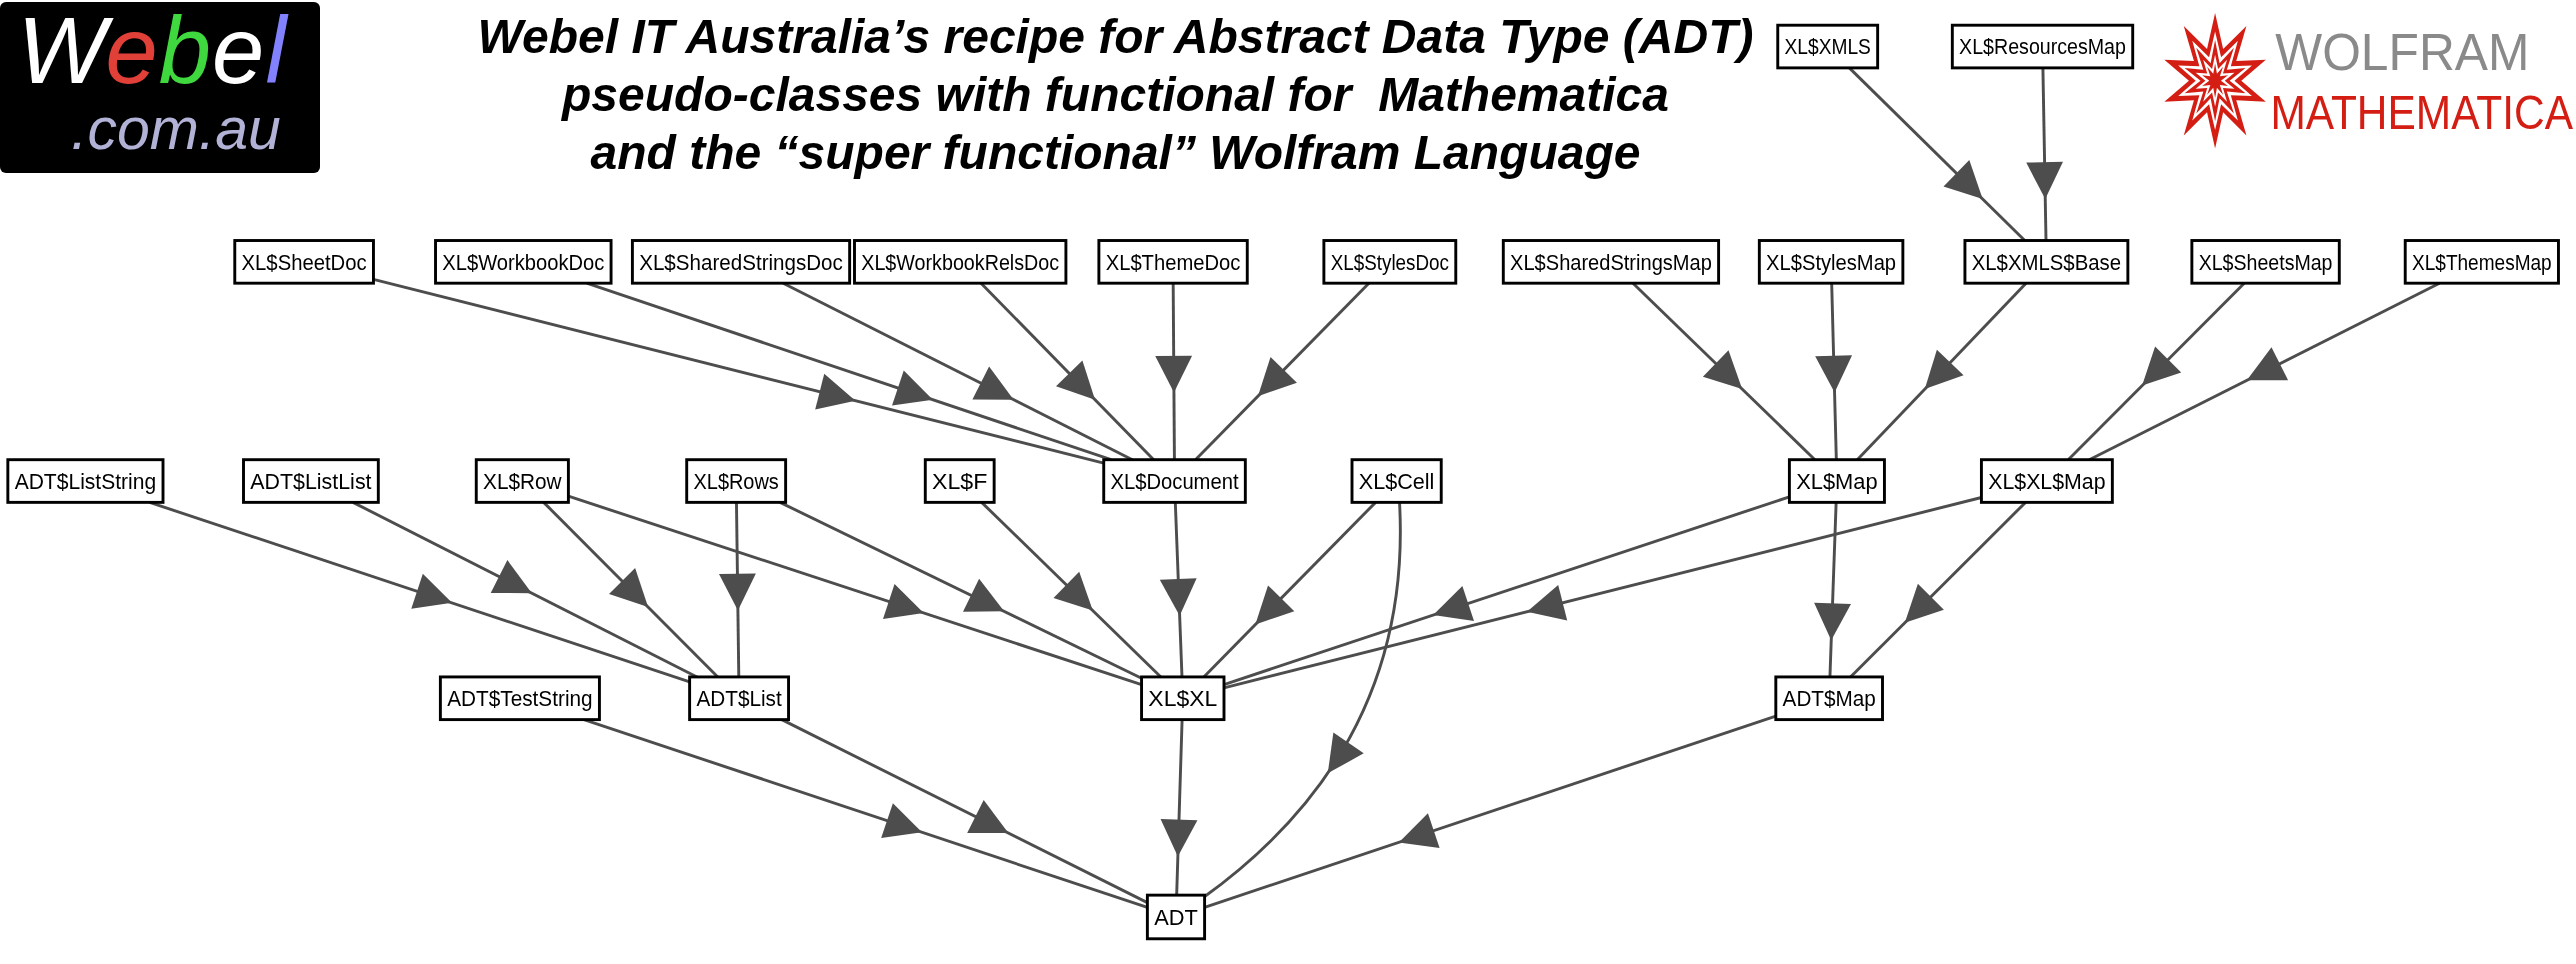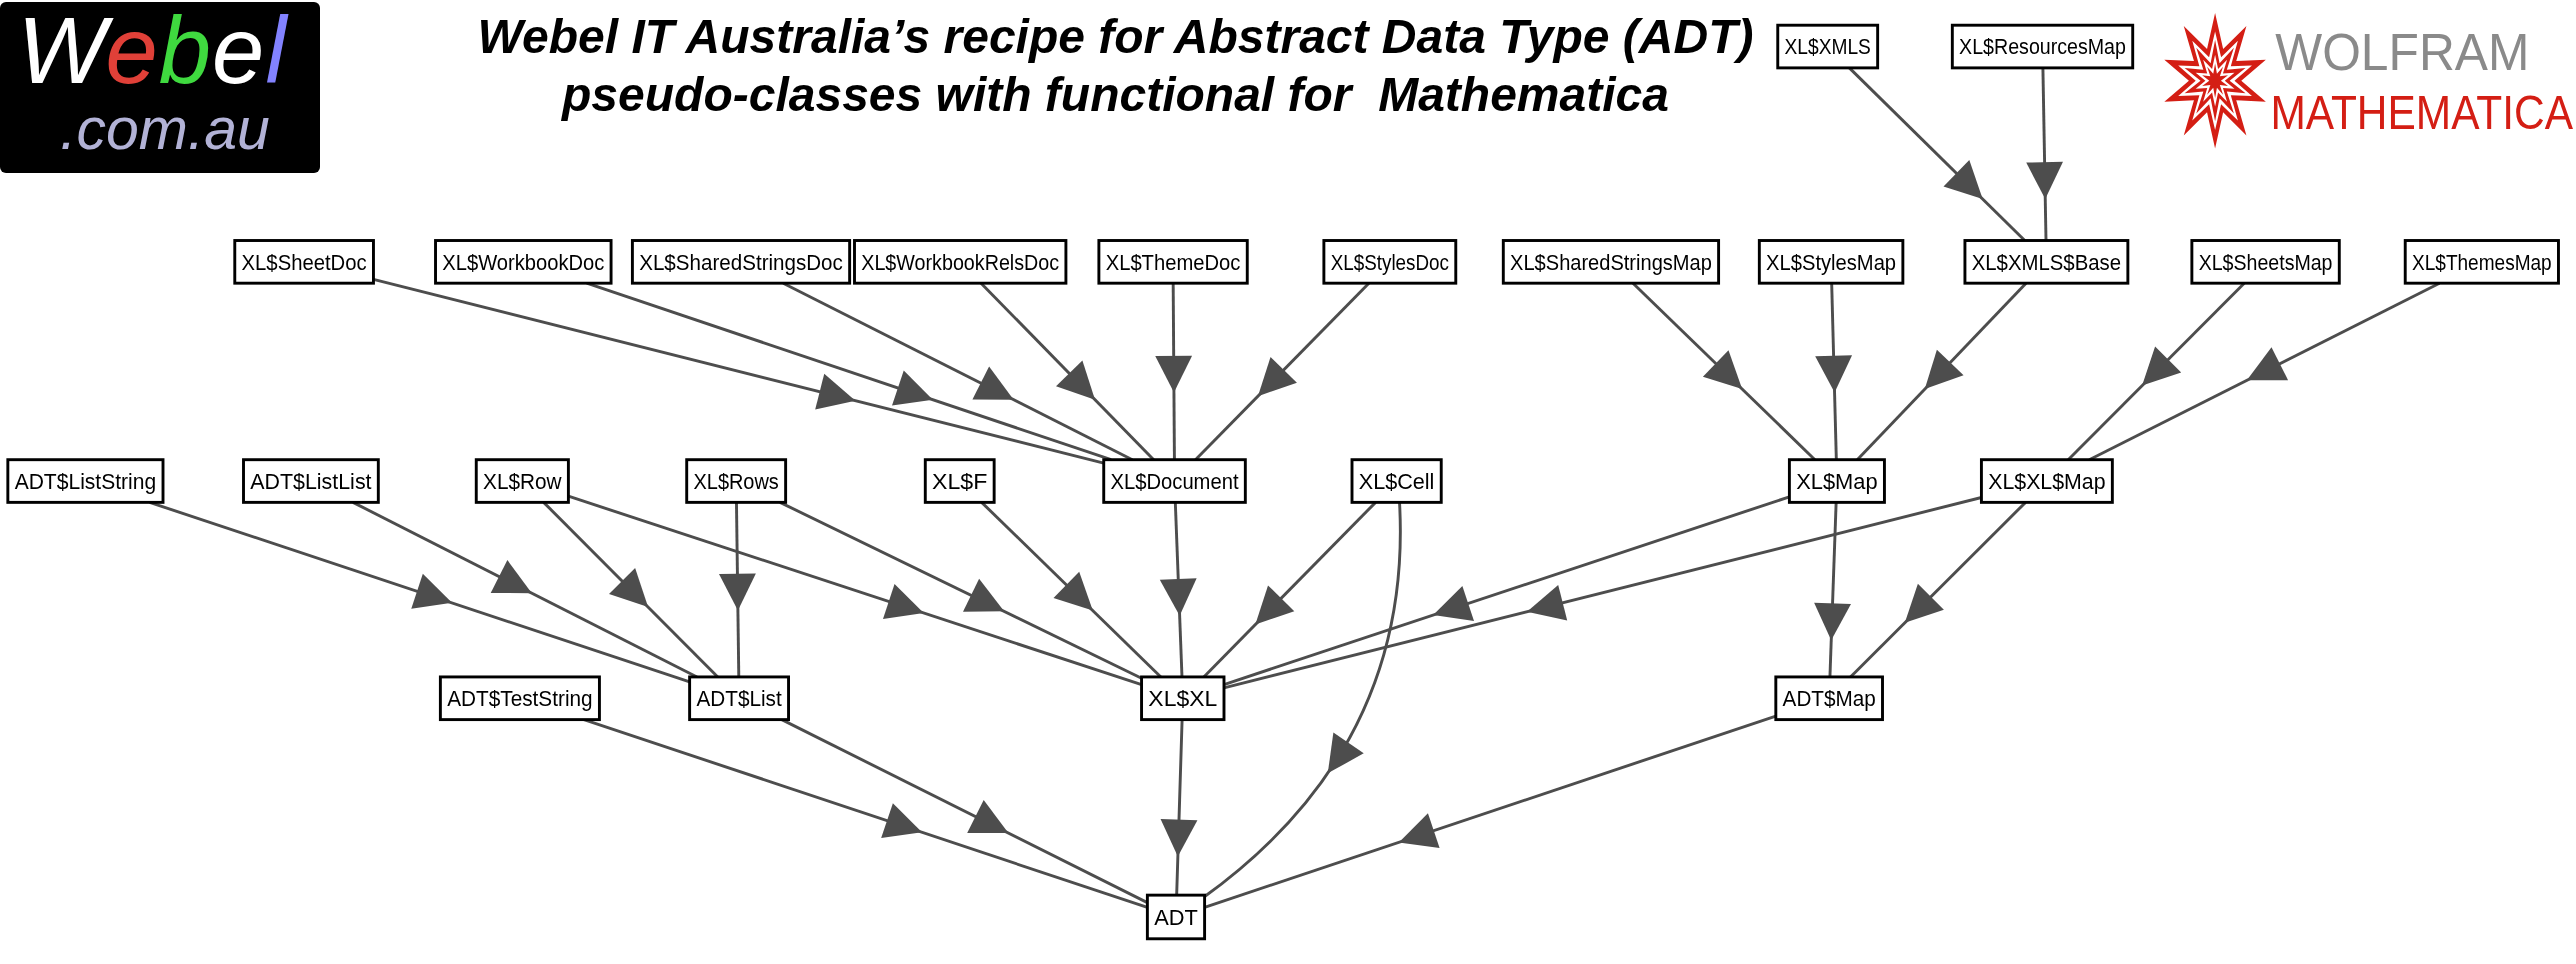--- a/index.html
+++ b/index.html
@@ -2,21 +2,21 @@
 <html><head>
 <meta charset="utf-8">
 <style>
   html,body{margin:0;padding:0;background:#ffffff;}
   body{width:2576px;height:964px;overflow:hidden;font-family:"Liberation Sans",sans-serif;}
   .page{position:relative;width:2576px;height:964px;background:#ffffff;}
 
   
   .webel{position:absolute;left:0;top:1.9px;width:320px;height:171px;background:#000;border-radius:6px;}
   .webel-line1{position:absolute;left:17.5px;top:-13.6px;font-style:italic;font-size:94px;line-height:126px;letter-spacing:1px;white-space:pre;}
-  .webel-line2{position:absolute;left:60px;top:93px;font-style:italic;font-size:59px;line-height:68px;color:#b2b2d6;white-space:pre;text-align:right;}
+  .webel-line2{position:absolute;left:71px;top:93px;font-style:italic;font-size:59px;line-height:68px;color:#b2b2d6;white-space:pre;text-align:right;}
 
   
   .title{position:absolute;left:0;top:7.8px;width:2231px;text-align:center;color:#000;
          font-weight:bold;font-style:italic;font-size:48px;line-height:58px;}
   .title span{display:block;white-space:pre;}
 
   
   .wolfram{position:absolute;left:2153px;top:4.8px;width:423px;height:165px;}
 
   
@@ -29,20 +29,21 @@
 <div class="page">
 
   <div class="webel" style="background: rgb(0, 0, 0);">
     <div class="webel-line1"><span style="color: rgb(255, 255, 255);">W</span><span style="color: rgb(224, 64, 56);">e</span><span style="color: rgb(63, 217, 63);">b</span><span style="color: rgb(255, 255, 255);">e</span><span style="color: rgb(130, 130, 255);">l</span></div>
     <div class="webel-line2" style="color: rgb(178, 178, 214);">.com.au</div>
   </div>
 
   <div class="title">
     <span>Webel IT Australia’s recipe for Abstract Data Type (ADT)</span>
     <span>pseudo-classes with functional for  Mathematica</span>
+    <span>and the “super functional” Wolfram Language</span>
   </div>
 
   <svg class="wolfram" viewBox="0 0 436 170" xmlns="http://www.w3.org/2000/svg">
     <g id="spikey">
         <polygon points="64.0,8.2 72.3,45.4 96.3,21.5 85.8,57.8 116.3,56.4 91.0,78.0 116.3,99.6 85.8,98.2 96.3,134.5 72.3,110.6 64.0,147.8 55.7,110.6 31.7,134.5 42.2,98.2 11.7,99.6 37.0,78.0 11.7,56.4 42.2,57.8 31.7,21.5 55.7,45.4" fill="#d41e14"></polygon>
         <polygon points="64.0,27.2 70.2,53.8 87.5,36.9 80.2,63.1 102.0,62.3 84.0,78.0 102.0,93.7 80.2,92.9 87.5,119.1 70.2,102.2 64.0,128.8 57.8,102.2 40.5,119.1 47.8,92.9 26.0,93.7 44.0,78.0 26.0,62.3 47.8,63.1 40.5,36.9 57.8,53.8" fill="#ffffff"></polygon>
         <polygon points="64.0,36.1 68.6,59.9 83.4,44.1 76.1,66.8 95.4,65.0 79.0,78.0 95.4,91.0 76.1,89.2 83.4,111.9 68.6,96.1 64.0,119.9 59.4,96.1 44.6,111.9 51.9,89.2 32.6,91.0 49.0,78.0 32.6,65.0 51.9,66.8 44.6,44.1 59.4,59.9" fill="#d41e14"></polygon>
         <polygon points="64.0,51.3 67.1,65.9 76.3,56.4 72.1,70.5 84.0,69.8 74.0,78.0 84.0,86.2 72.1,85.5 76.3,99.6 67.1,90.1 64.0,104.7 60.9,90.1 51.7,99.6 55.9,85.5 44.0,86.2 54.0,78.0 44.0,69.8 55.9,70.5 51.7,56.4 60.9,65.9" fill="#ffffff"></polygon>
         <polygon points="64.0,60.2 65.9,70.8 72.2,63.6 68.9,73.5 77.3,72.5 70.0,78.0 77.3,83.5 68.9,82.5 72.2,92.4 65.9,85.2 64.0,95.8 62.1,85.2 55.8,92.4 59.1,82.5 50.7,83.5 58.0,78.0 50.7,72.5 59.1,73.5 55.8,63.6 62.1,70.8" fill="#d41e14"></polygon>
       </g>

